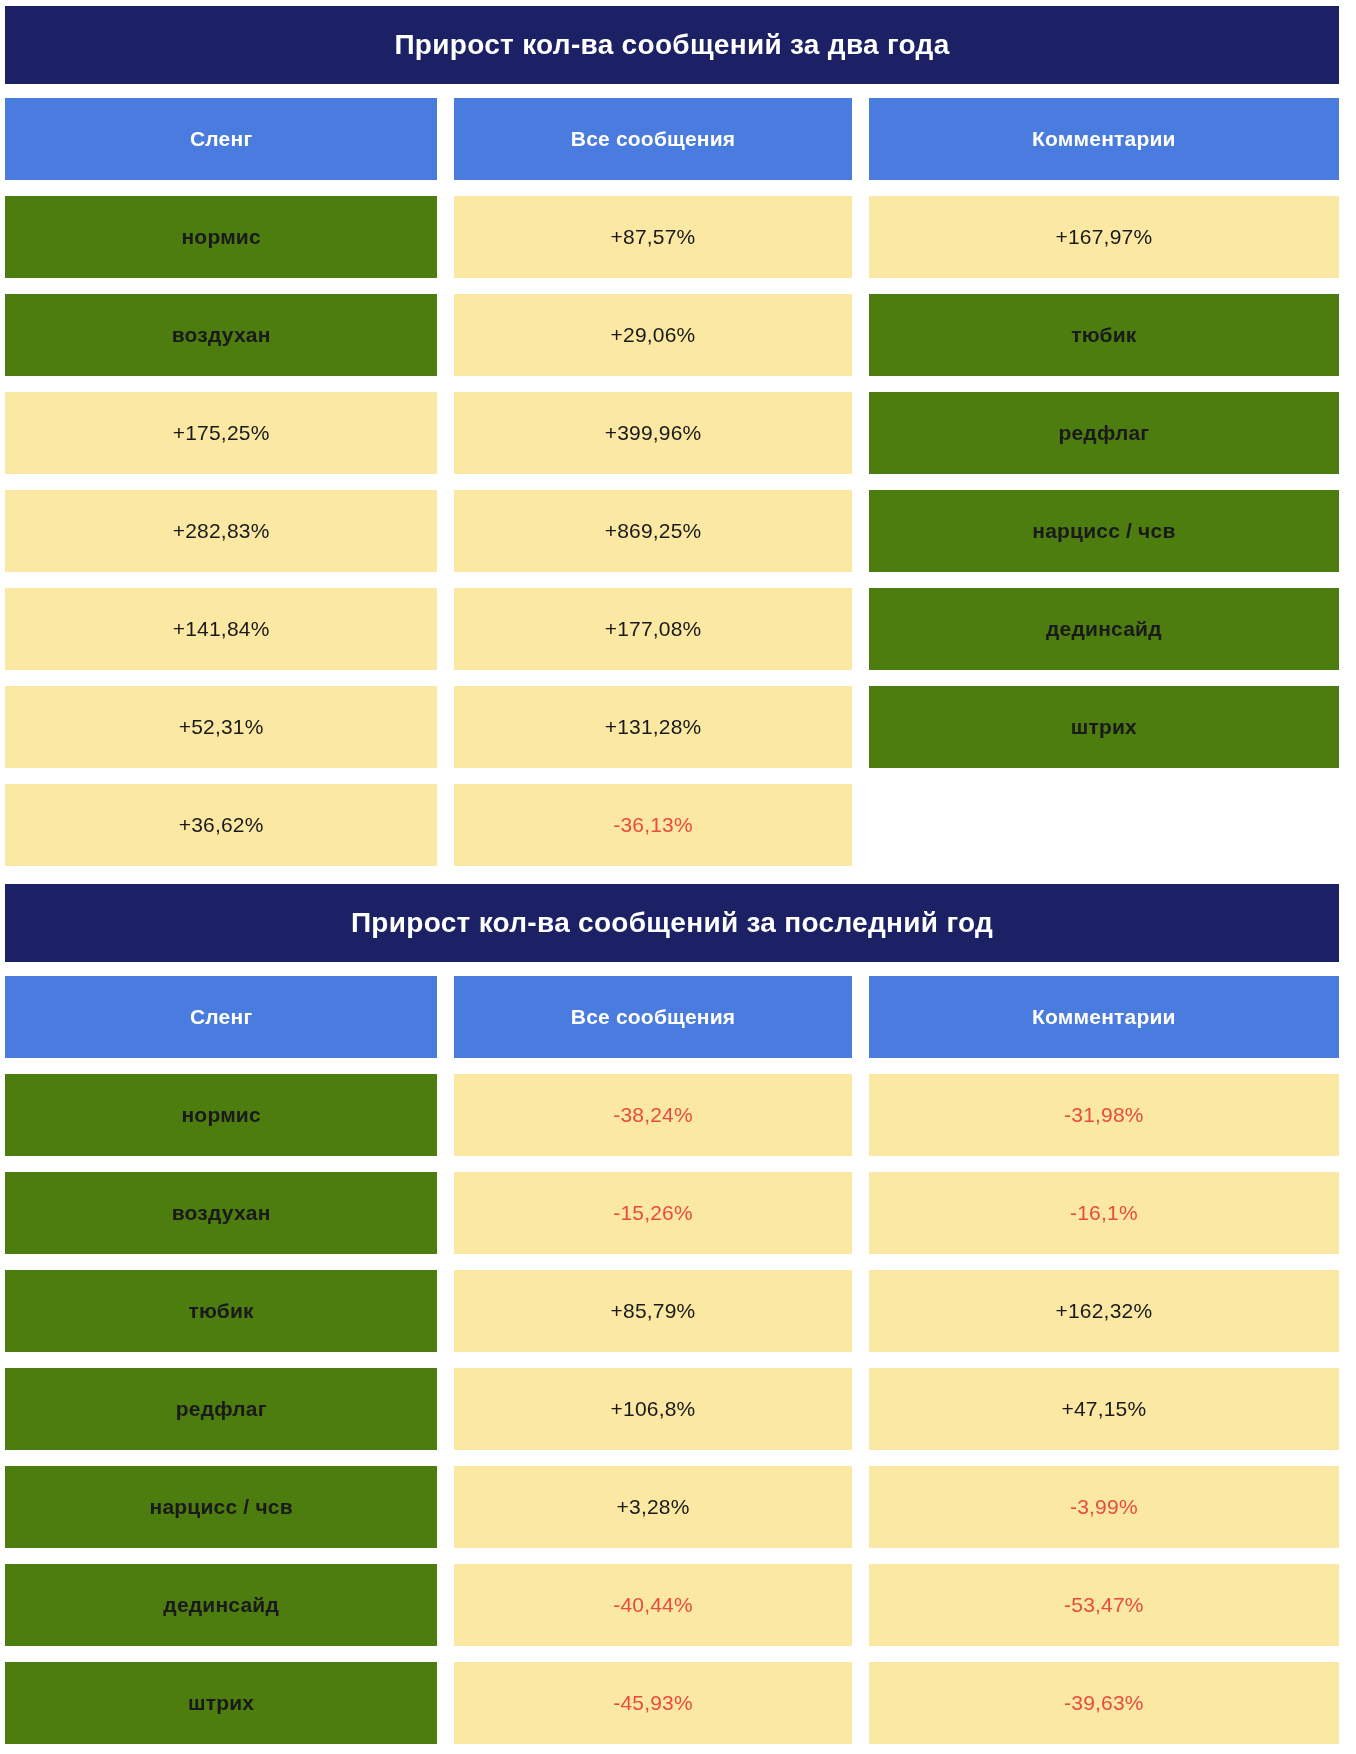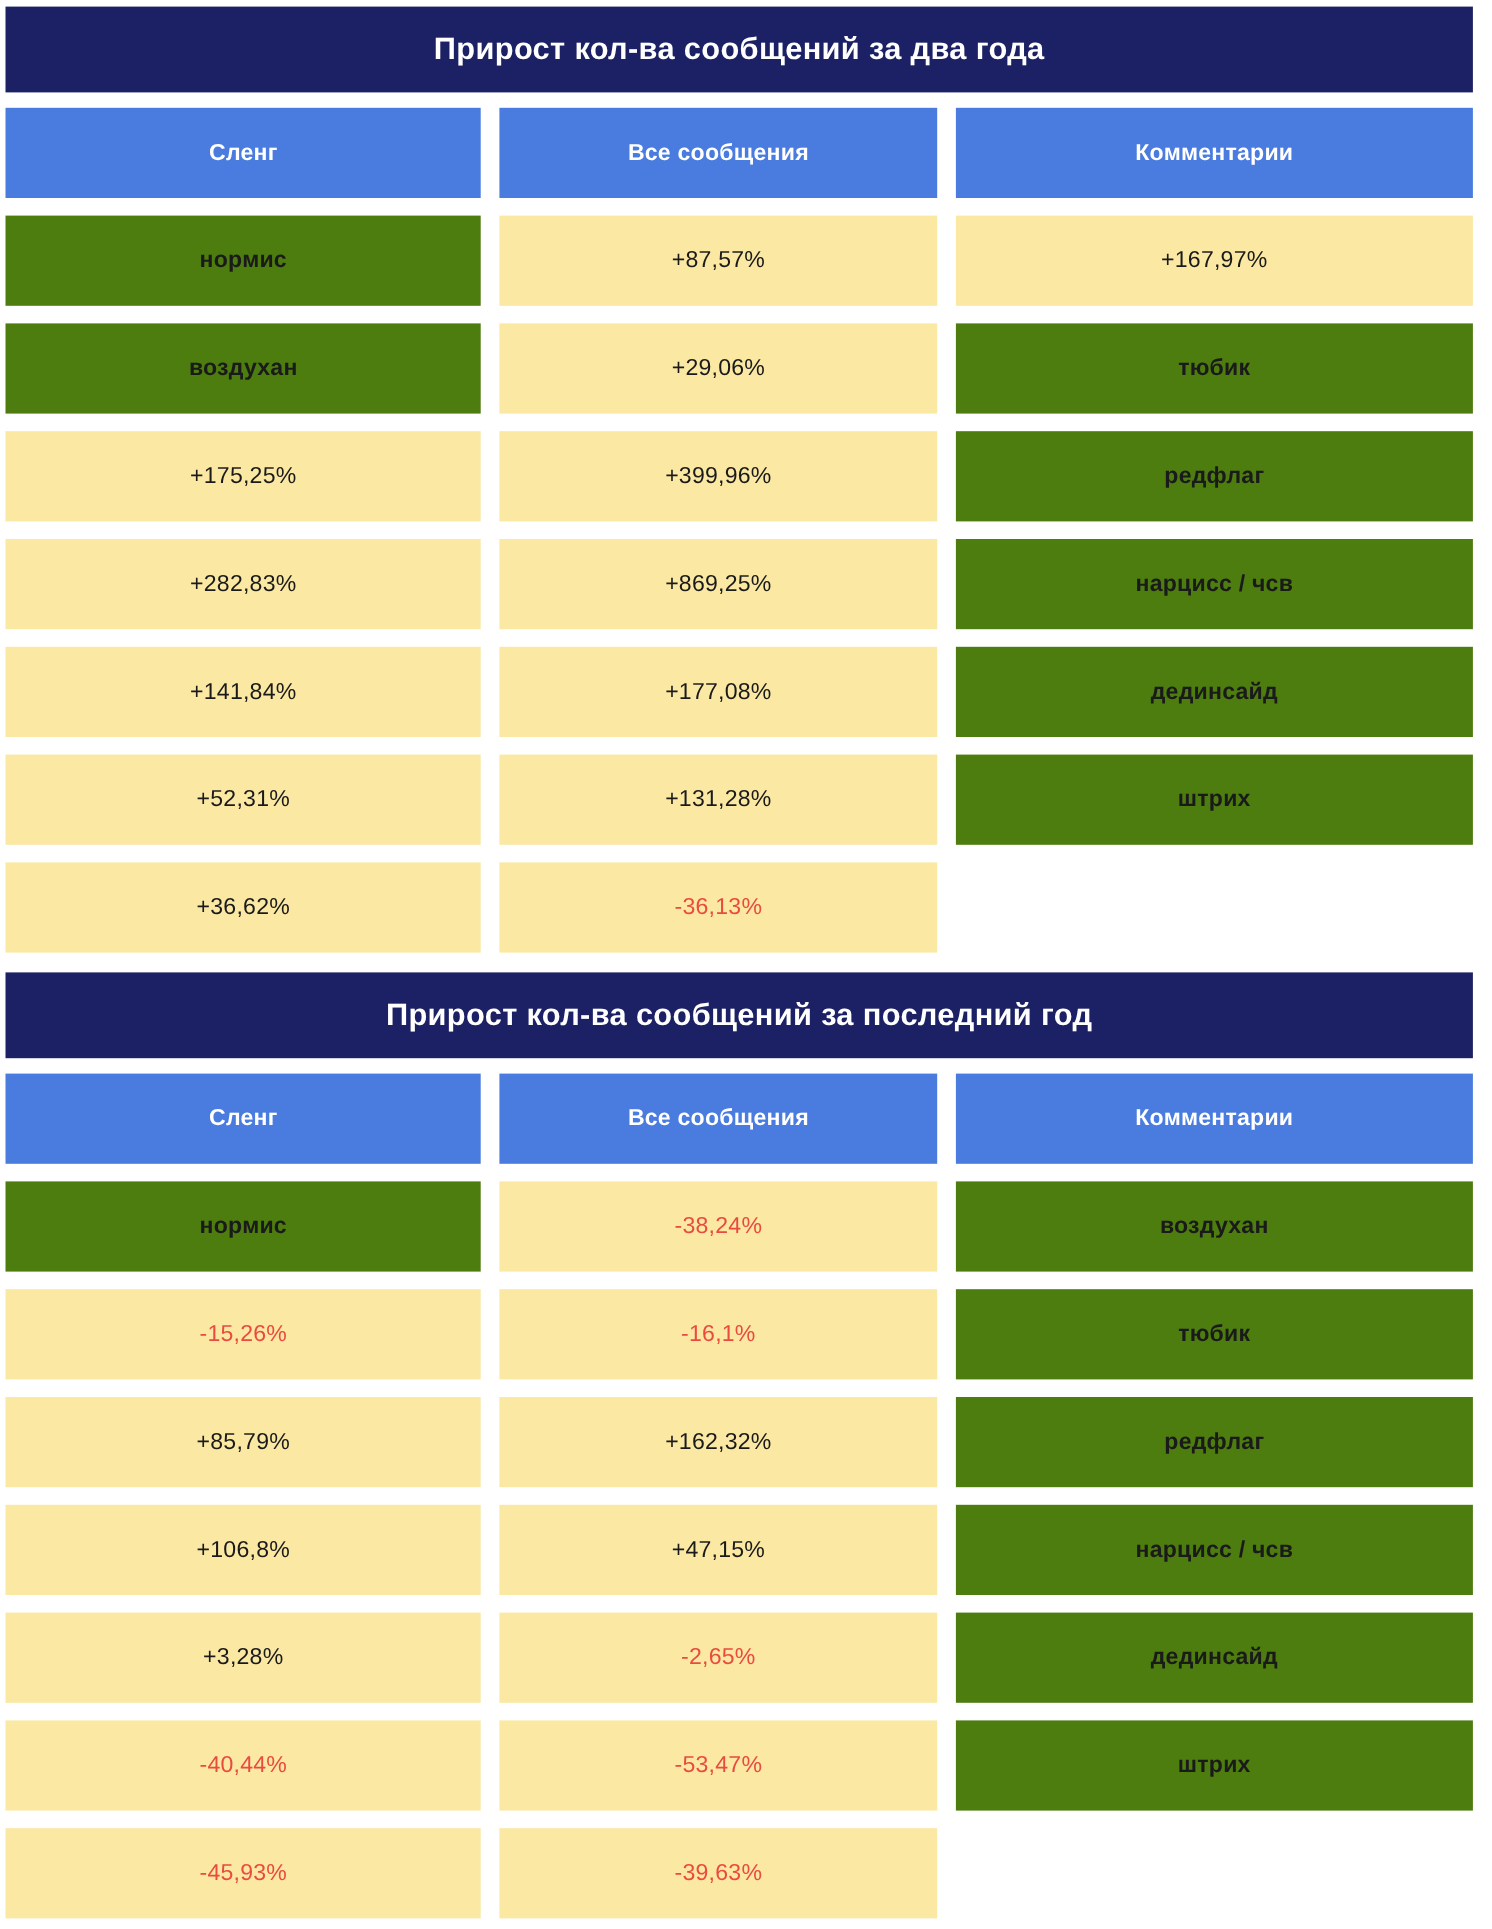--- a/index.html
+++ b/index.html
@@ -103,32 +103,33 @@
   <section class="table-block">
     <div class="title-bar">
       <span>Прирост кол-ва сообщений за последний год</span>
     </div>
     <div class="grid">
         <div class="cell header">Сленг</div>
         <div class="cell header">Все сообщения</div>
         <div class="cell header">Комментарии</div>
         <div class="cell label">нормис</div>
         <div class="cell value neg">-38,24%</div>
+        <div class="cell value neg">-31,98%</div>
         <div class="cell label">воздухан</div>
         <div class="cell value neg">-15,26%</div>
         <div class="cell value neg">-16,1%</div>
         <div class="cell label">тюбик</div>
         <div class="cell value">+85,79%</div>
         <div class="cell value">+162,32%</div>
         <div class="cell label">редфлаг</div>
         <div class="cell value">+106,8%</div>
         <div class="cell value">+47,15%</div>
         <div class="cell label">нарцисс / чсв</div>
         <div class="cell value">+3,28%</div>
-        <div class="cell value neg">-2,65%</div>
+        <div class="cell value neg">-3,99%</div>
         <div class="cell label">дединсайд</div>
         <div class="cell value neg">-40,44%</div>
         <div class="cell value neg">-53,47%</div>
         <div class="cell label">штрих</div>
         <div class="cell value neg">-45,93%</div>
         <div class="cell value neg">-39,63%</div>
       </div>
   </section>
 
 </div>

